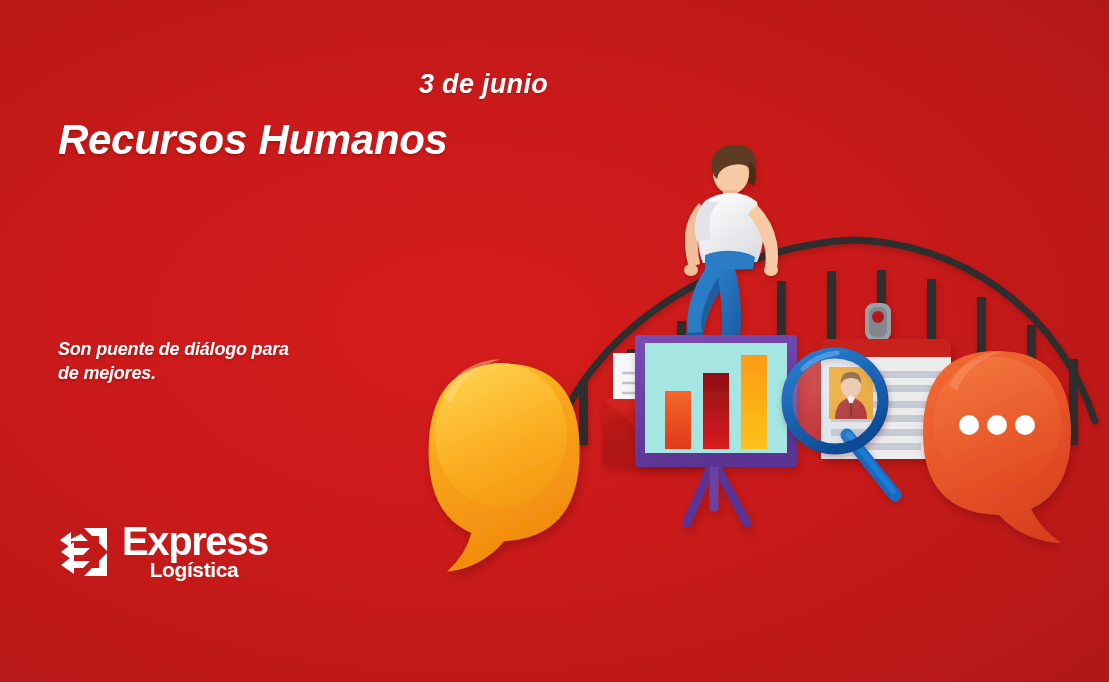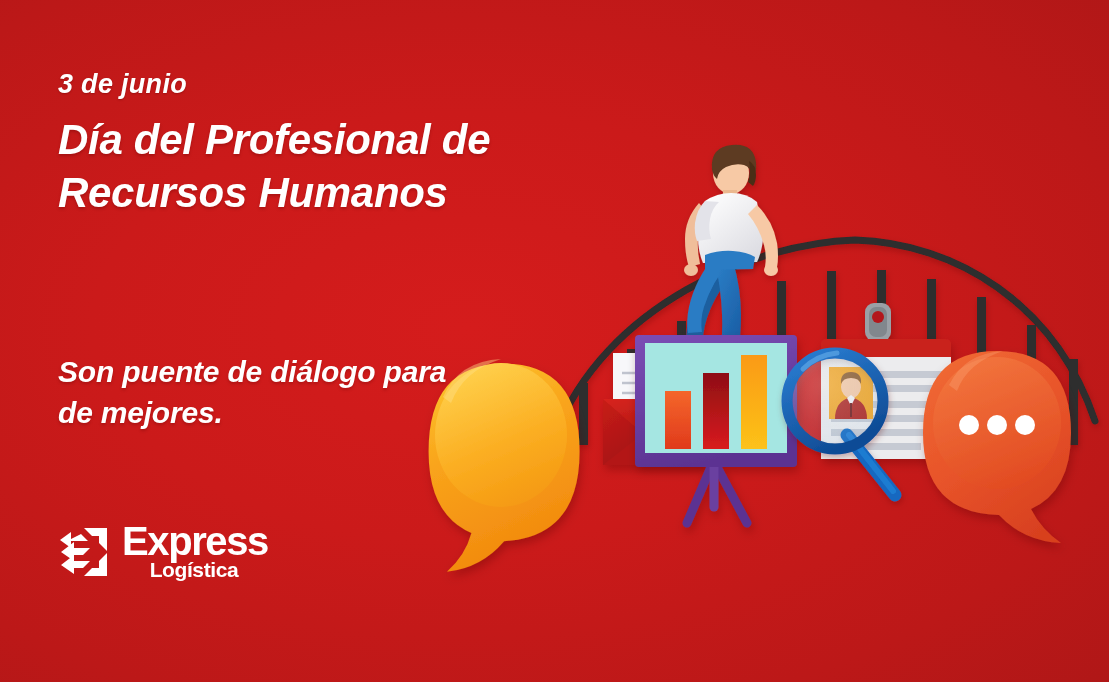--- a/index.html
+++ b/index.html
@@ -25,39 +25,40 @@
     z-index:40;
   }
   .eyebrow {
     color:#ffffff;
     font-size:27px;
     font-weight:bold;
     font-style:italic;
     letter-spacing:0.3px;
     line-height:1.1;
     text-shadow:0 1px 2px rgba(90,0,0,.35);
+    text-align:right;
   }
   .headline {
     margin-top:14px;
     color:#ffffff;
     font-size:42px;
     font-weight:bold;
     font-style:italic;
     line-height:1.26;
     letter-spacing:-0.3px;
     text-shadow:0 2px 3px rgba(90,0,0,.30);
   }
   .headline .hl-line { display:block; white-space:nowrap; }
 
   .tagline {
     position:absolute;
-    left:58px; top:352px;
+    left:58px; top:337px;
     width:440px;
     color:#ffffff;
-    font-size:30px;
+    font-size:18px;
     font-weight:bold;
     font-style:italic;
     line-height:1.35;
     letter-spacing:-0.2px;
     text-shadow:0 2px 3px rgba(90,0,0,.28);
     z-index:40;
   }
   .tagline .tl-line { display:block; white-space:nowrap; }
 
   
@@ -307,21 +308,20 @@
           <circle cx="542" cy="290" r="10" fill="#FFFFFF"></circle>
           <circle cx="570" cy="290" r="10" fill="#FFFFFF"></circle>
         </g>
       </g>
     </svg>
   </div>
 
   <div class="text-col">
     <div class="eyebrow">3 de junio</div>
     <h1 class="headline">
-      <span class="hl-line">Día del Profesional de</span>
       <span class="hl-line">Recursos Humanos</span>
     </h1>
   </div>
 
   <div class="tagline">
     <span class="tl-line">Son puente de diálogo para</span>
     <span class="tl-line">de mejores.</span>
   </div>
 
   <div class="logo">

